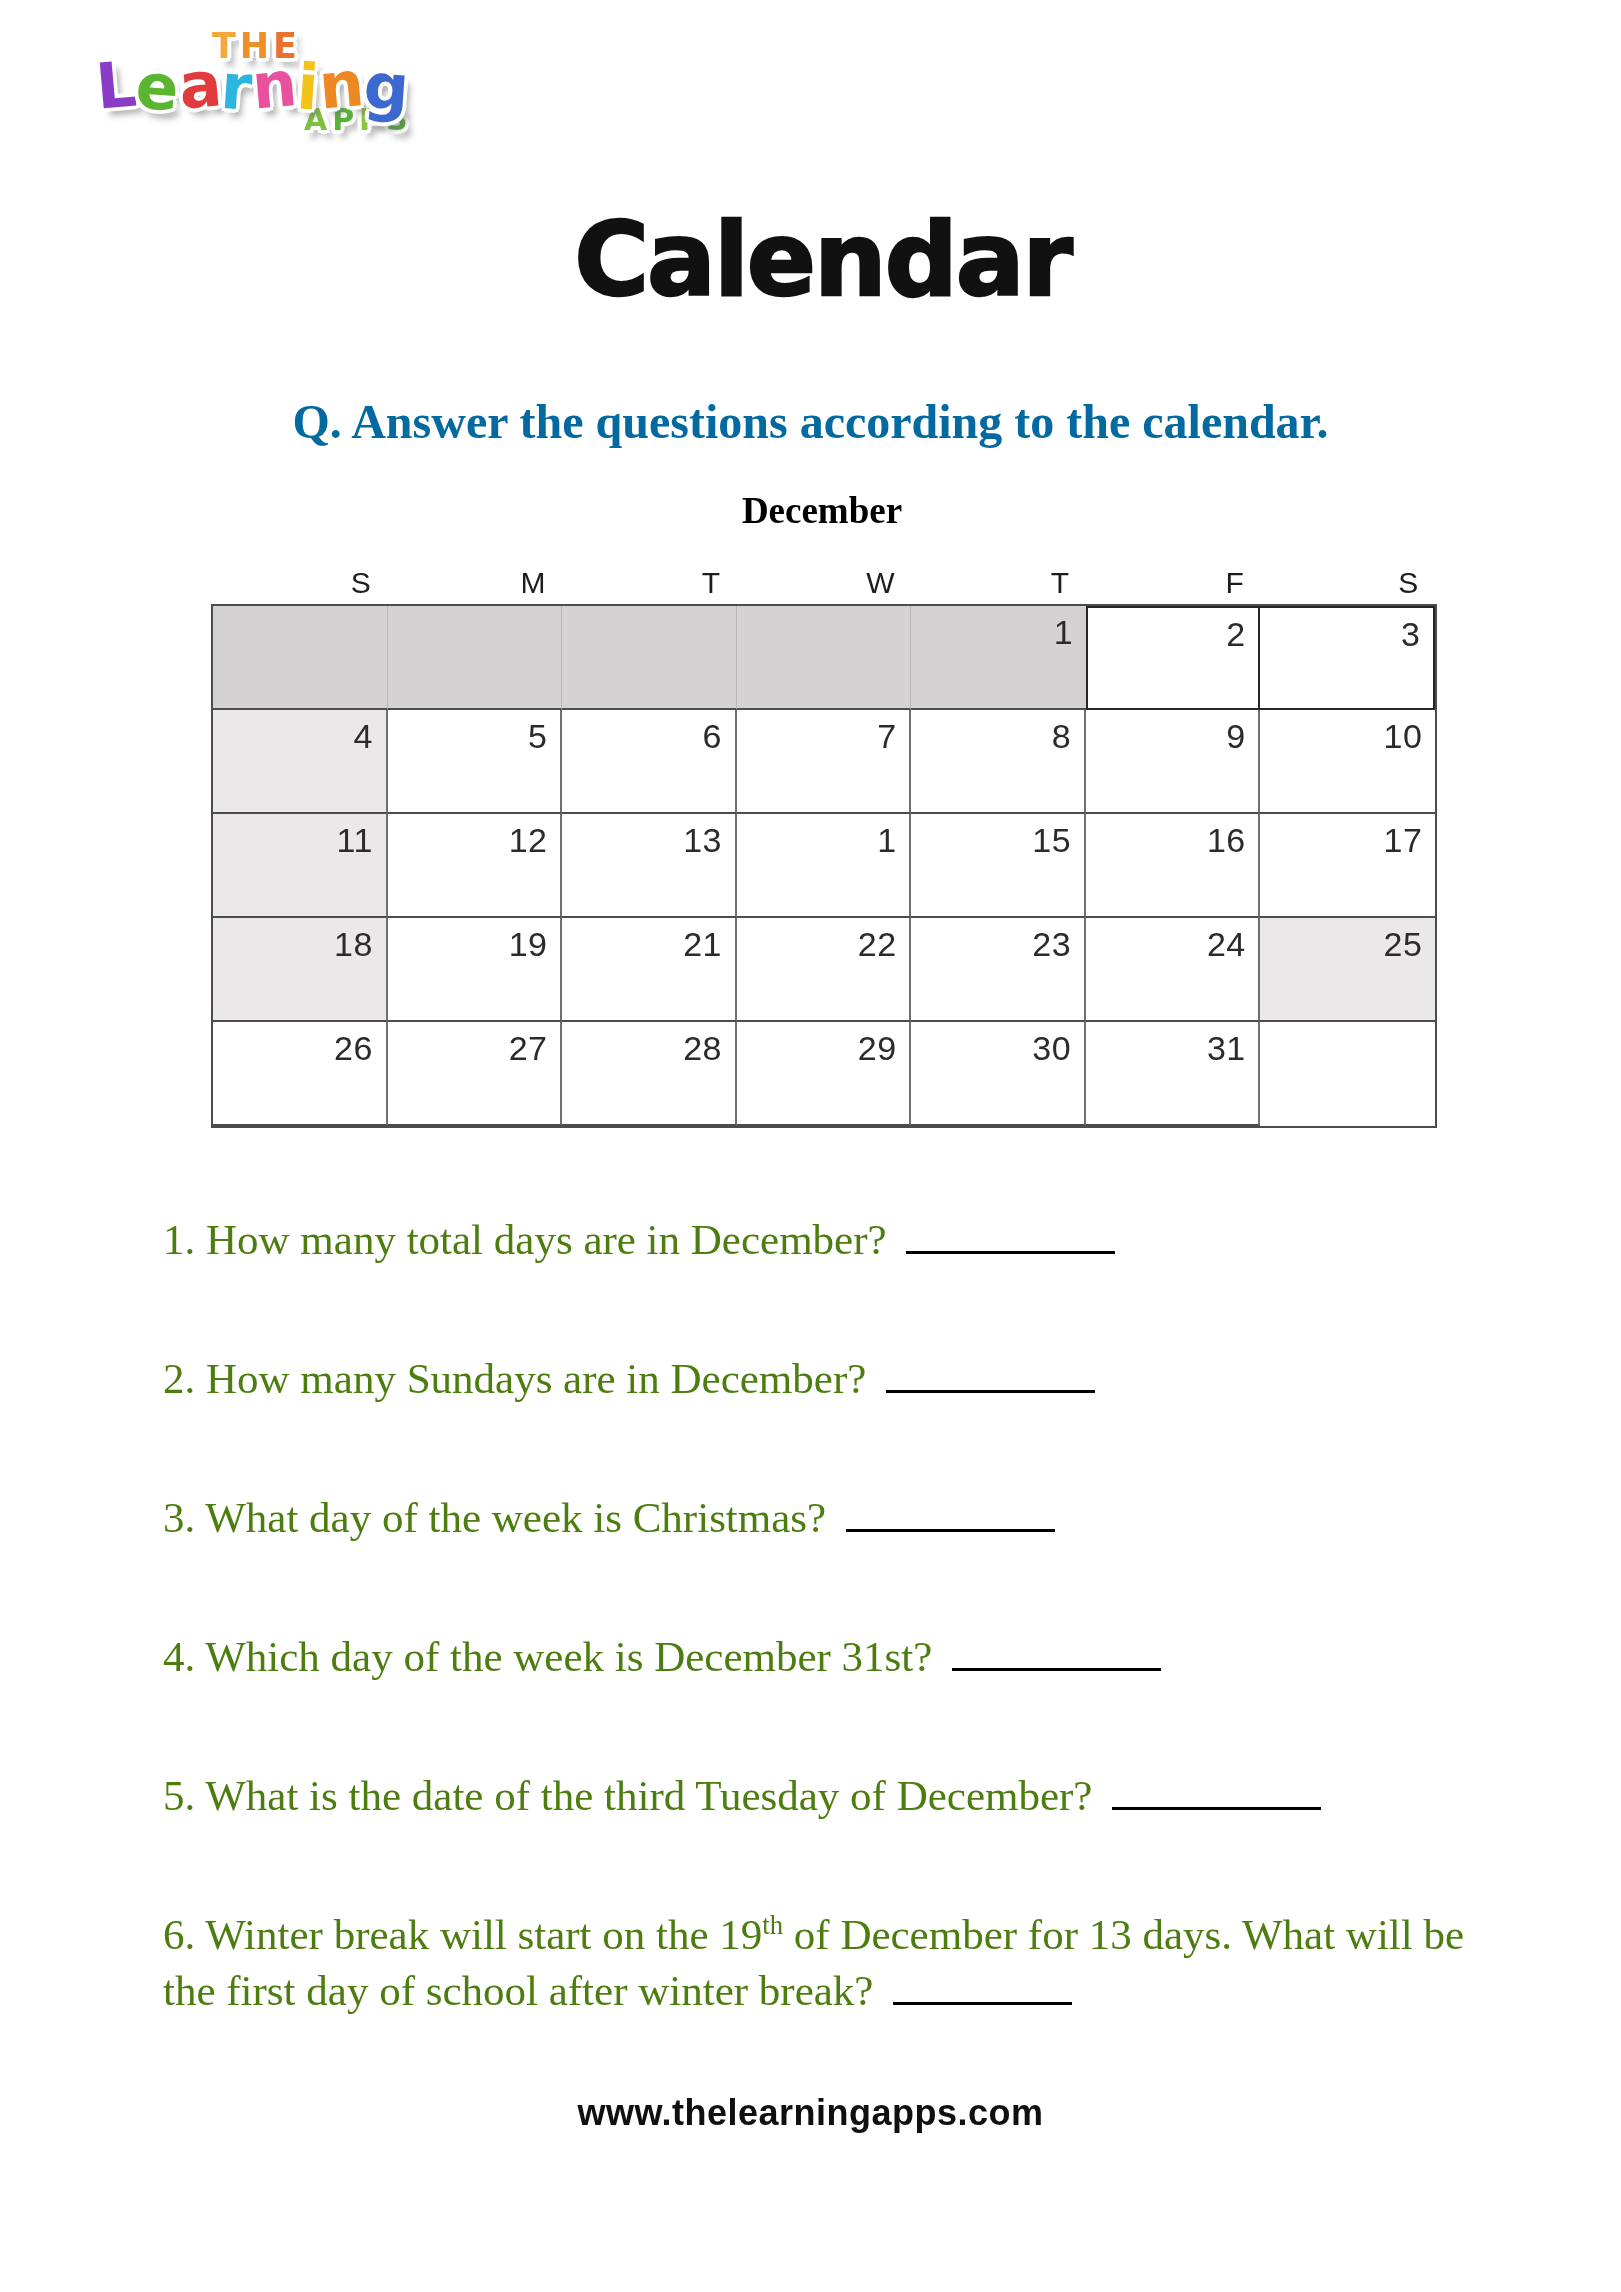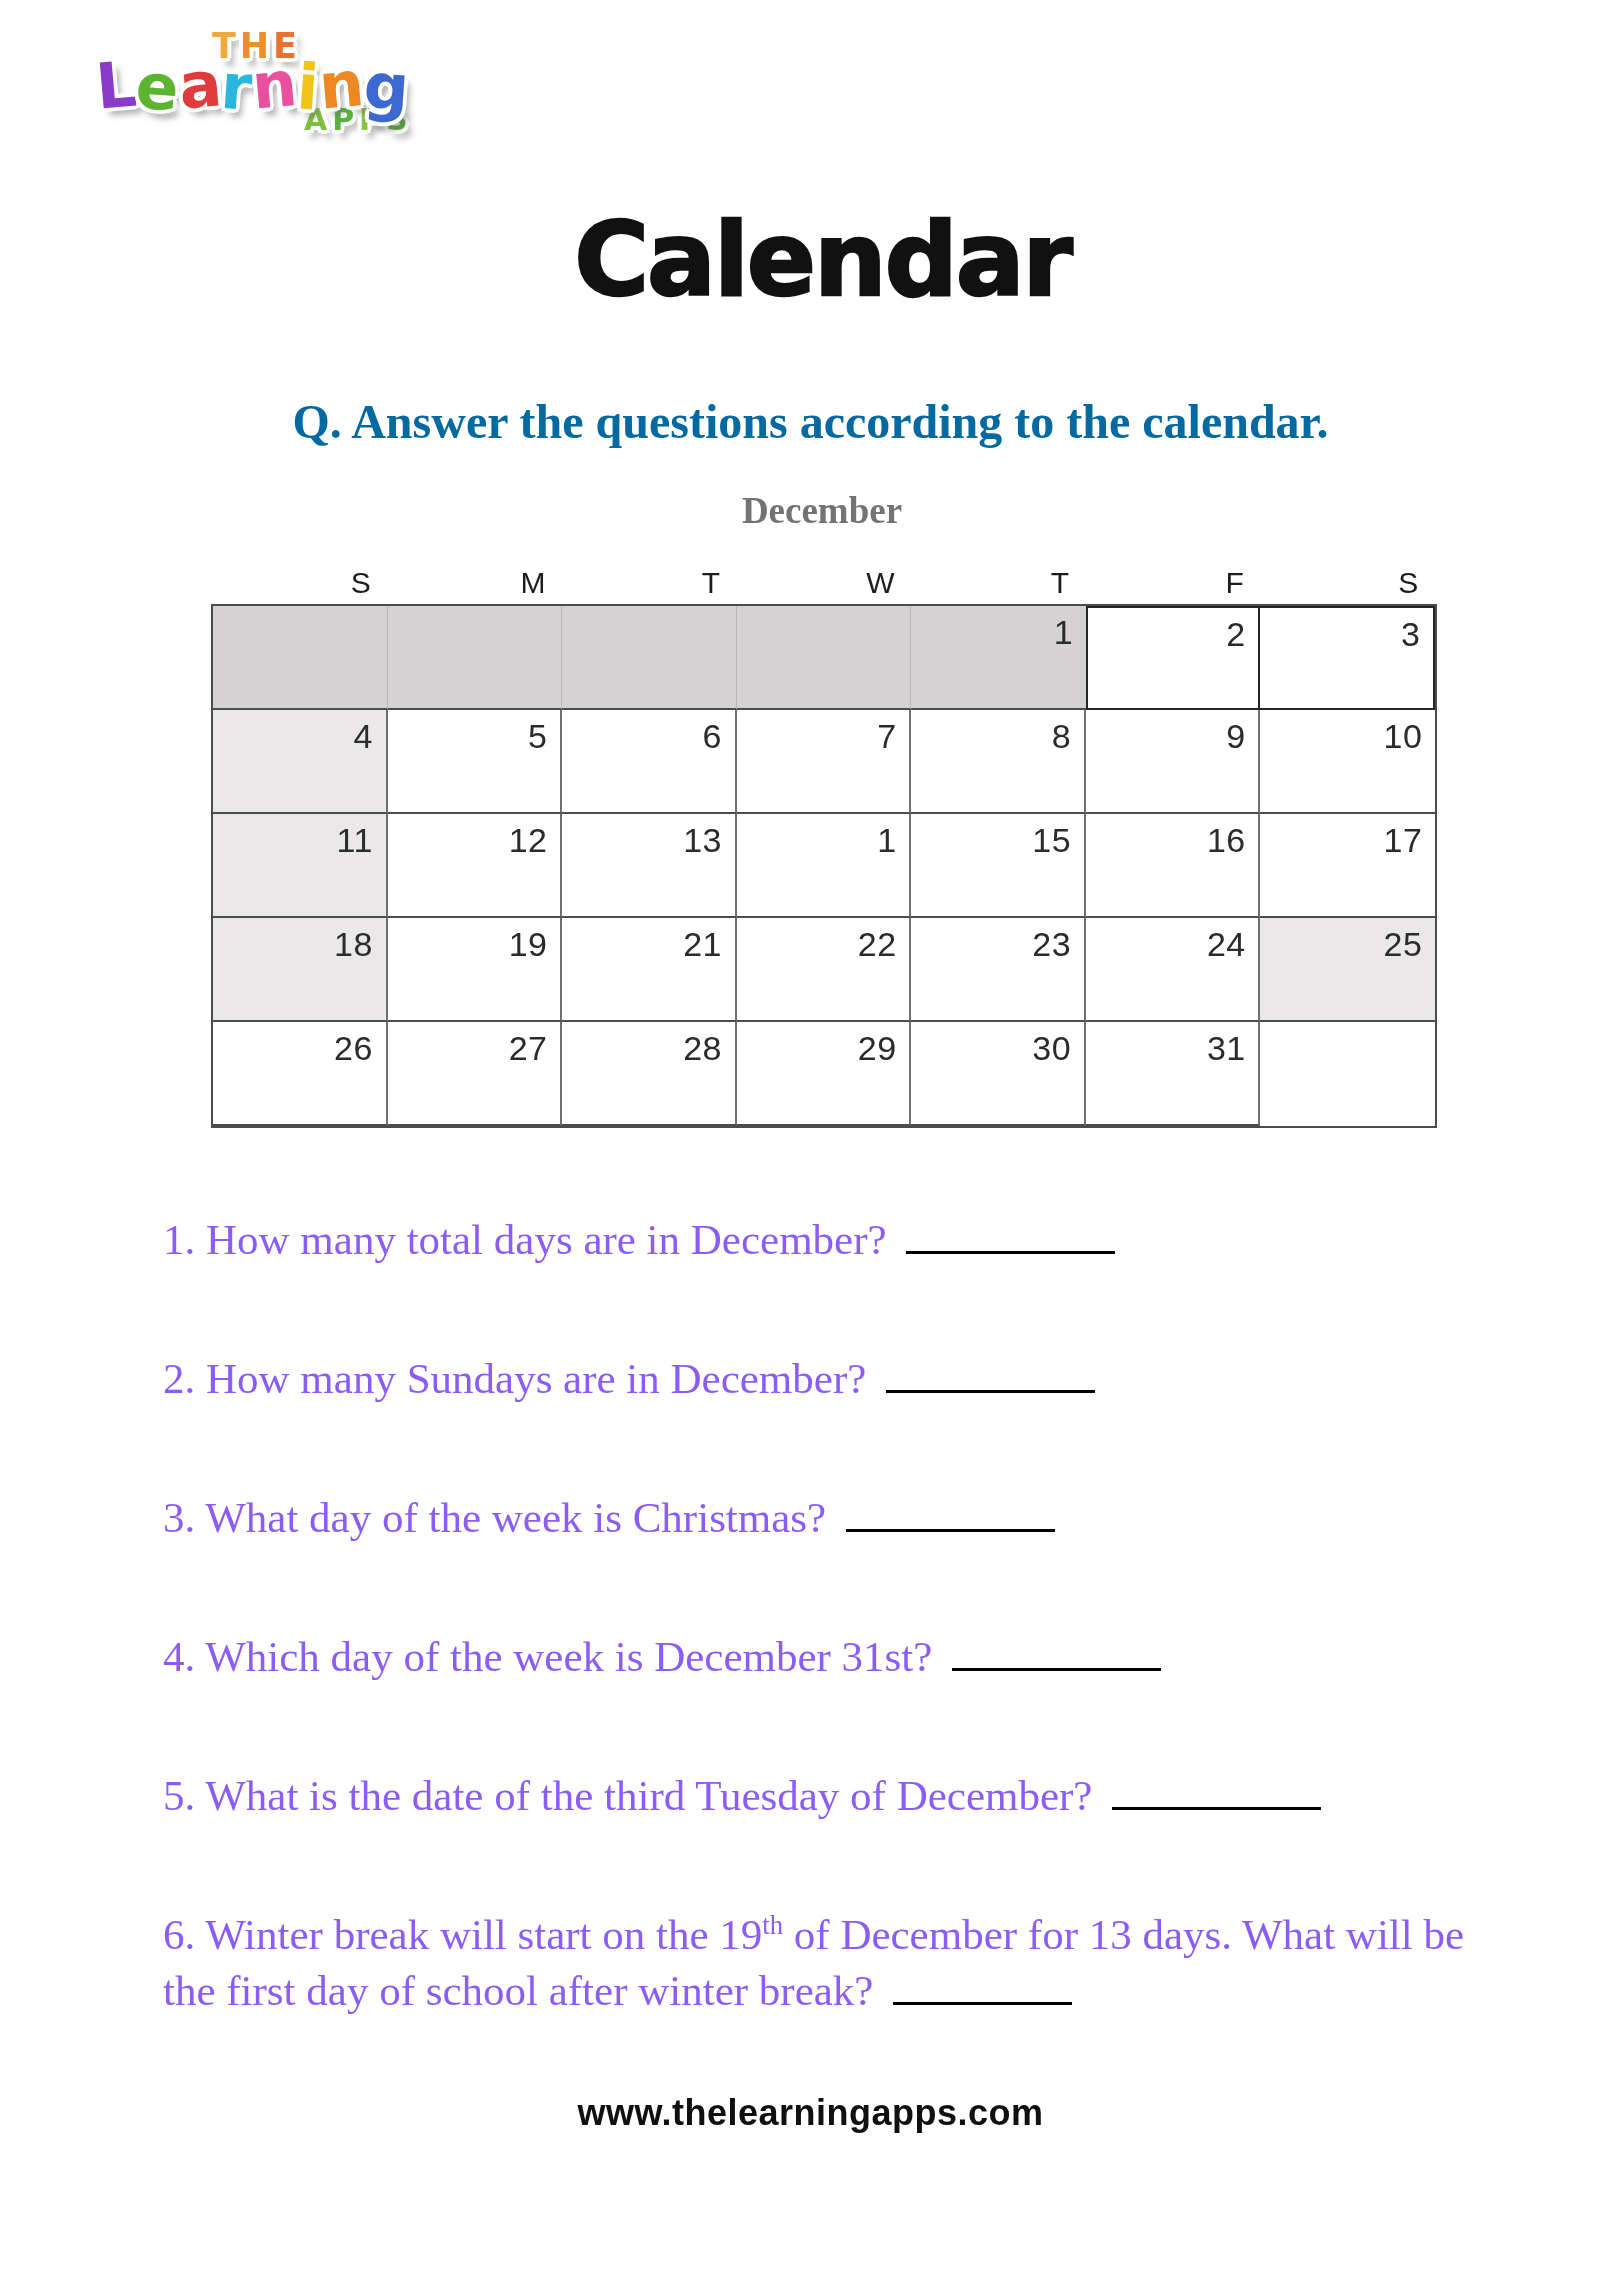--- a/index.html
+++ b/index.html
@@ -29,21 +29,21 @@
     position:absolute; top:194px; left:0; width:100%; margin:12px; text-align:center;
     font-family:"DejaVu Sans", sans-serif; font-weight:800; font-size:102px;
     letter-spacing:-2px; color:#111; -webkit-text-stroke:2.5px #111; line-height:1.05;
   }
   .prompt {
     position:absolute; top:394px; left:0; width:100%; margin:0; text-align:center;
     font-family:"Liberation Serif", serif; font-weight:bold; font-size:48px; color:#0369a1;
   }
   .month {
     position:absolute; top:489px; left:211px; width:1222px; text-align:center;
-    font-family:"Liberation Serif", serif; font-weight:bold; font-size:37px; color:#737373;
+    font-family:"Liberation Serif", serif; font-weight:bold; font-size:37px; color:#000000;
   }
 
   
   .dayhead {
     position:absolute; top:557px; left:211px; width:1222px; height:43px;
     display:grid; grid-template-columns:repeat(7,1fr); align-items:end;
   }
   .dh {
     text-align:right; padding-right:14.7px; font-family:"Liberation Sans", sans-serif;
     font-size:30px; color:#1d1d1d;
@@ -73,21 +73,21 @@
     font-family:"Liberation Sans", sans-serif; font-size:34px; color:#2b2b2b;
     letter-spacing:0.5px;
   }
 
   
   .questions {
     position:absolute; top:1212px; left:163px; width:1309px;
     margin:0; padding:0; list-style:none;
   }
   .q {
-    font-size:43px; line-height:56px; margin:0 0 83px 0; color:#8b5cf6;
+    font-size:43px; line-height:56px; margin:0 0 83px 0; color:#4d7c0f;
   }
   .q sup { font-size:0.62em; line-height:0; }
   .blank {
     display:inline-block; width:209px; height:35px; margin-left:8.8px;
     border-bottom:3.4px solid #000; vertical-align:baseline;
   }
   .q.last .blank { width:179px; }
 
   
   .footer {

